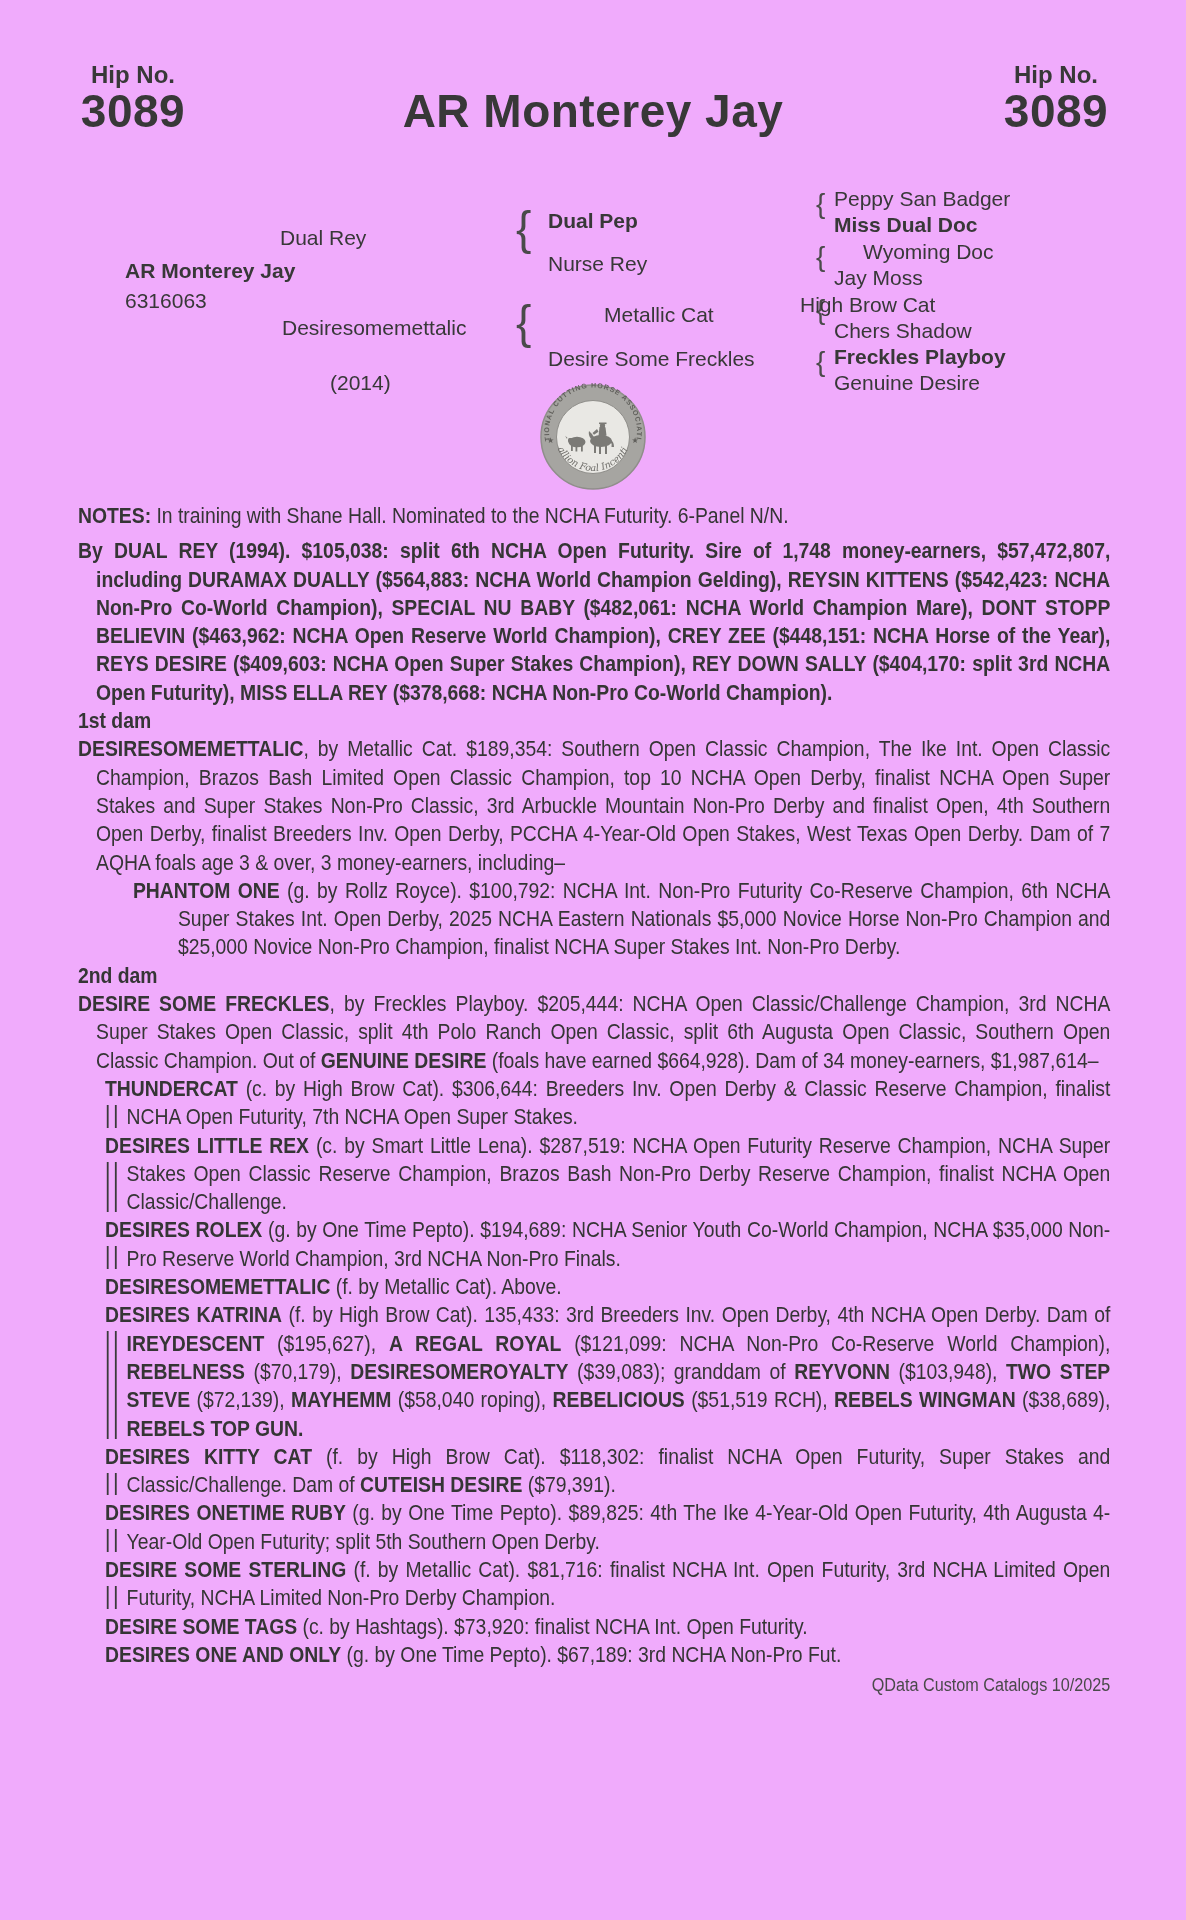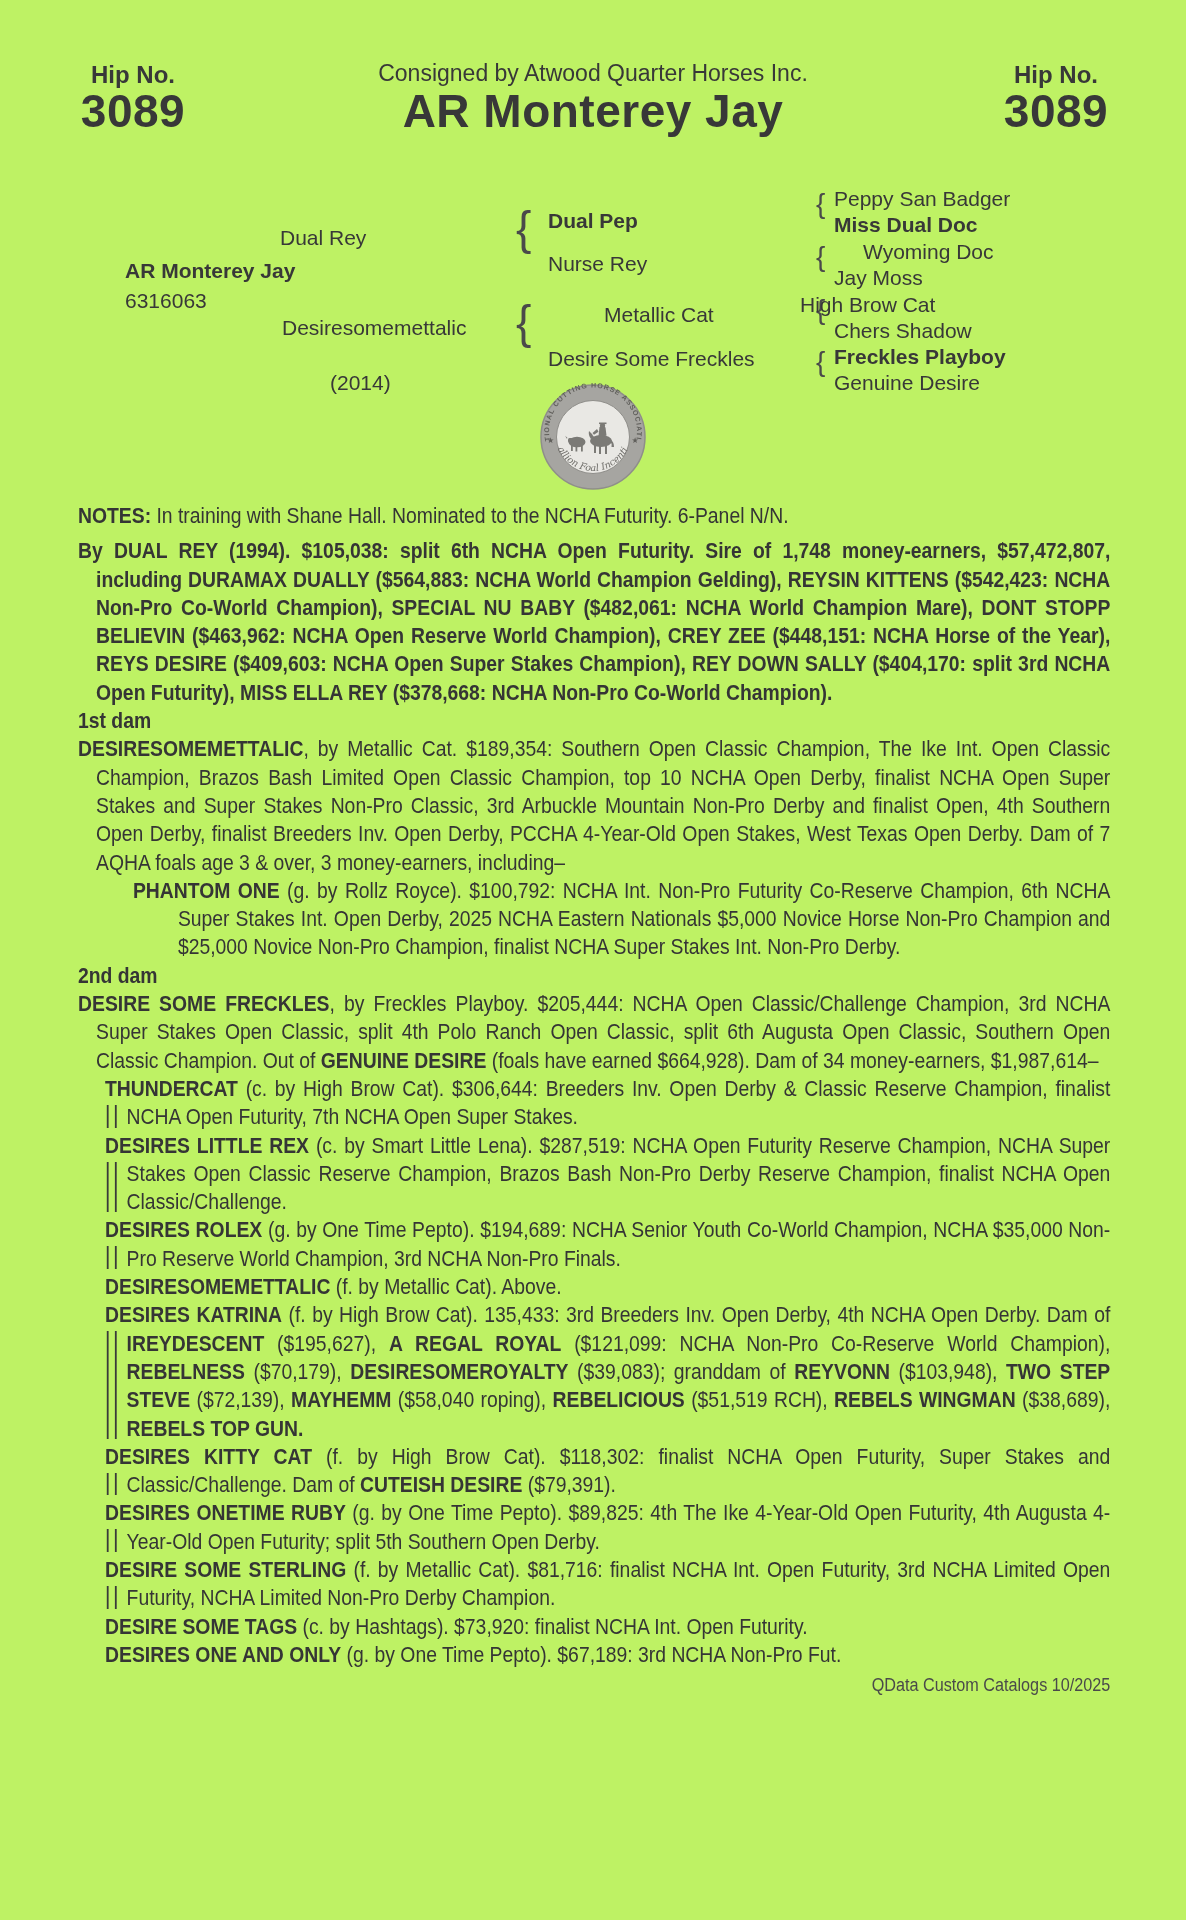--- a/index.html
+++ b/index.html
@@ -1,17 +1,17 @@
 <!DOCTYPE html>
 <html><head>
 <meta charset="utf-8">
 <style>
   html,body { margin:0; padding:0; background:#ffffff; }
   .page {
-    position:relative; width:1186px; height:1920px; background:#bef264;
+    position:relative; width:1186px; height:1920px; background:#f0abfc;
     font-family:"Liberation Sans", sans-serif; color:#383838; overflow:hidden;
   }
   .abs { position:absolute; white-space:nowrap; }
   .b { font-weight:bold; }
 
   
   .hip-block { text-align:center; line-height:1.05; }
   .hip-label { font-weight:bold; font-size:24px; }
   .hip-number { font-weight:bold; font-size:46px; letter-spacing:0.5px; }
   .center-head { left:0; width:1186px; text-align:center; }
@@ -55,21 +55,20 @@
 <div class="page">
 
   <div class="abs hip-block" style="left:80px; top:62px; width:106px;">
     <div class="hip-label">Hip No.</div>
     <div class="hip-number">3089</div>
   </div>
   <div class="abs hip-block" style="right:77px; top:62px; width:106px;">
     <div class="hip-label">Hip No.</div>
     <div class="hip-number">3089</div>
   </div>
-  <div class="abs center-head consignor" style="top:60px;">Consigned by Atwood Quarter Horses Inc.</div>
   <div class="abs center-head horse-title" style="top:84px;">AR Monterey Jay</div>
 
   <div>
     <div class="abs ped-bold" style="left:125px; top:259px;">AR Monterey Jay</div>
     <div class="abs ped" style="left:125px; top:289px;">6316063</div>
 
     <div class="abs ped" style="left:280px; top:226px;">Dual Rey</div>
     <div class="abs ped" style="left:282px; top:316px;">
       <div>Desiresomemettalic</div>
       <div class="dam-year">(2014)</div>

